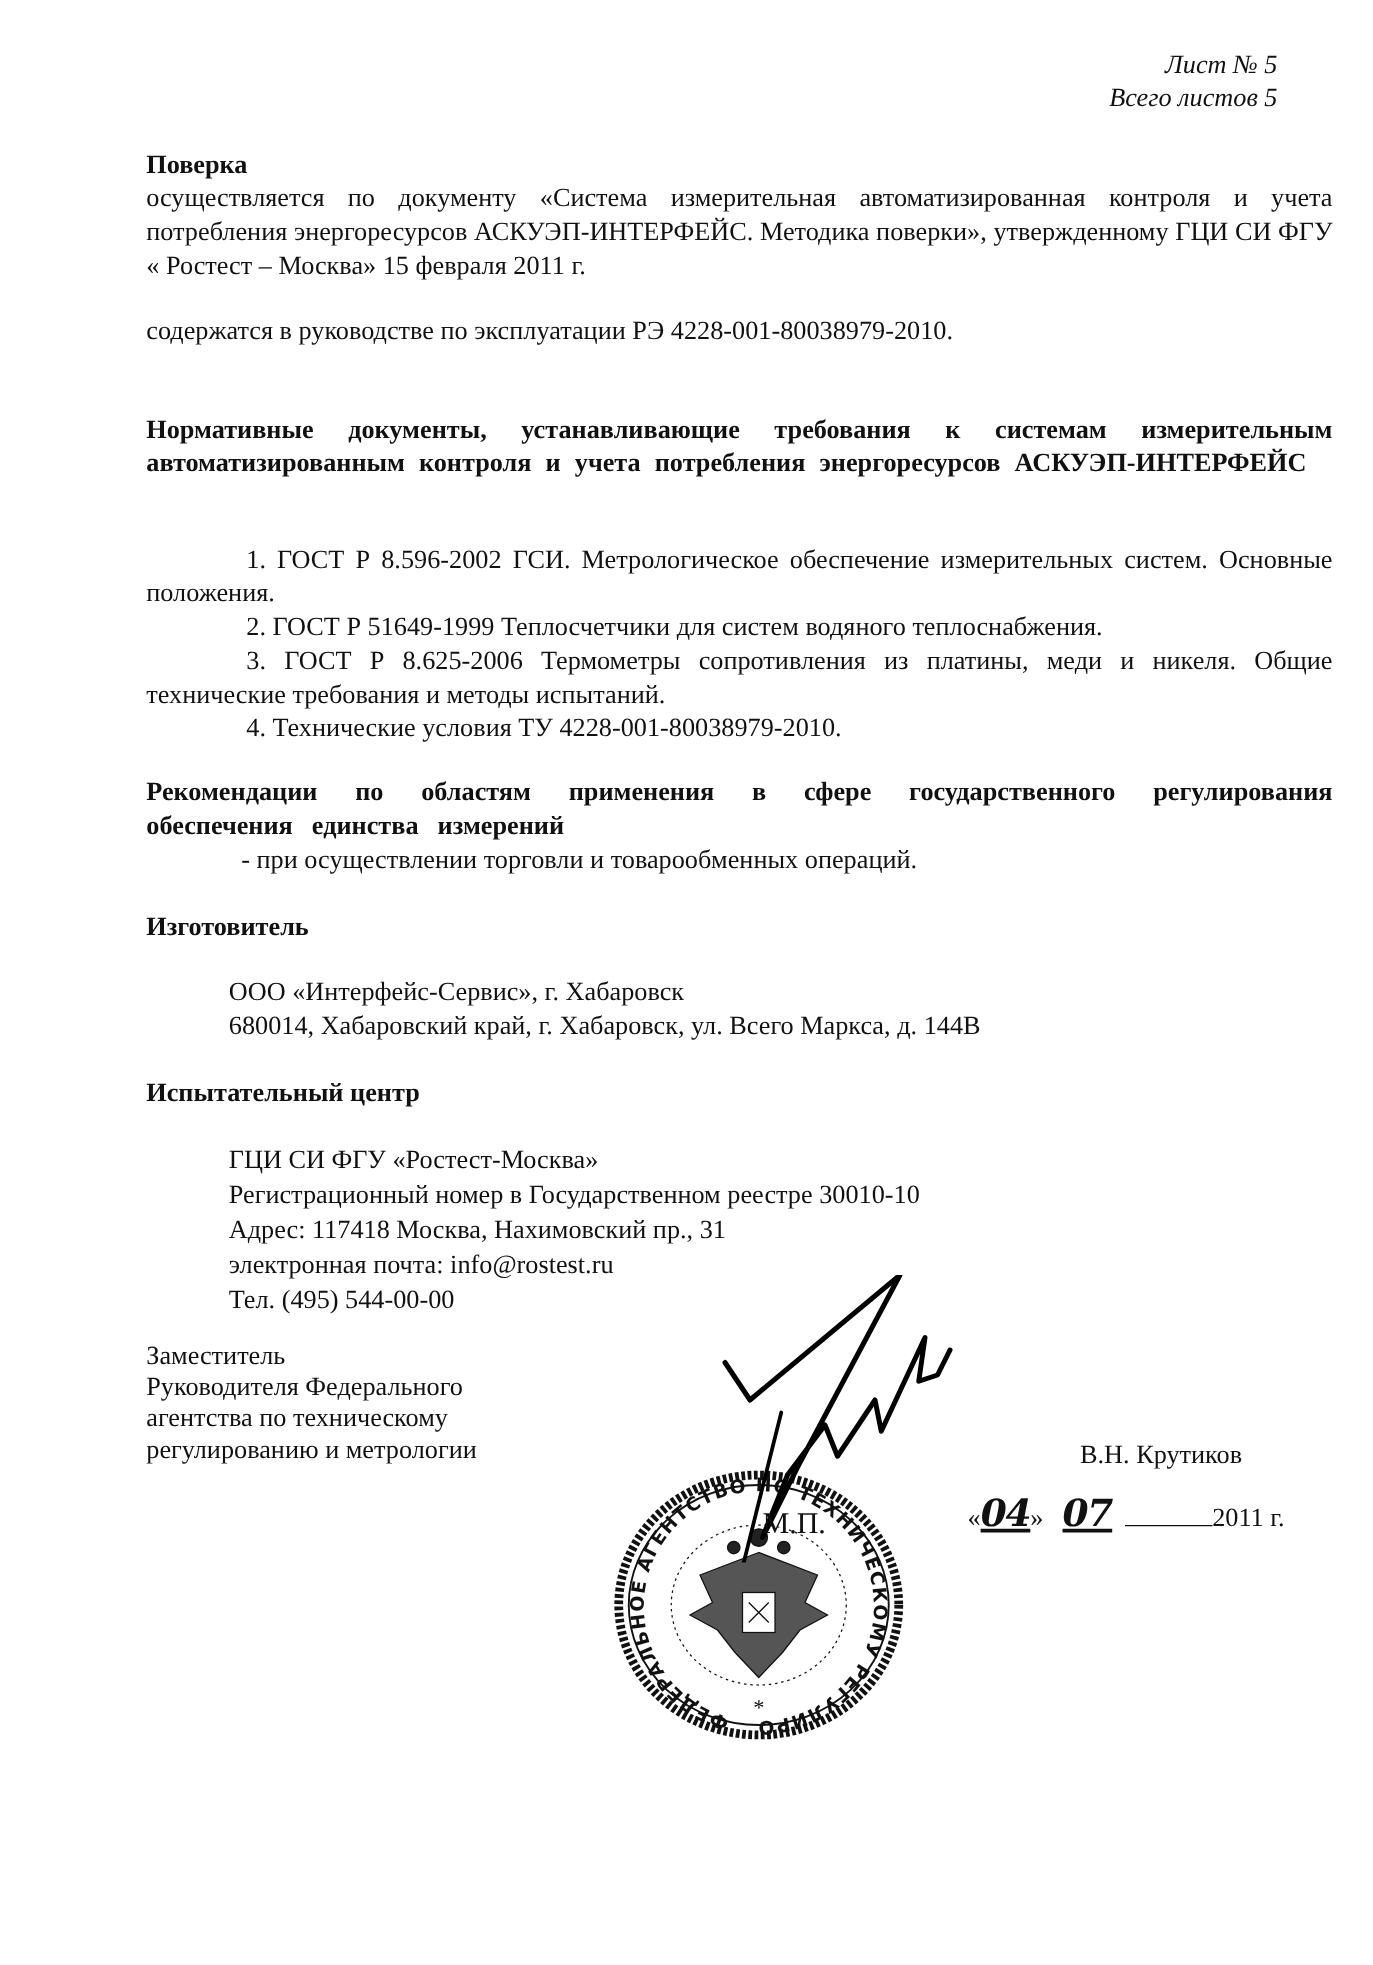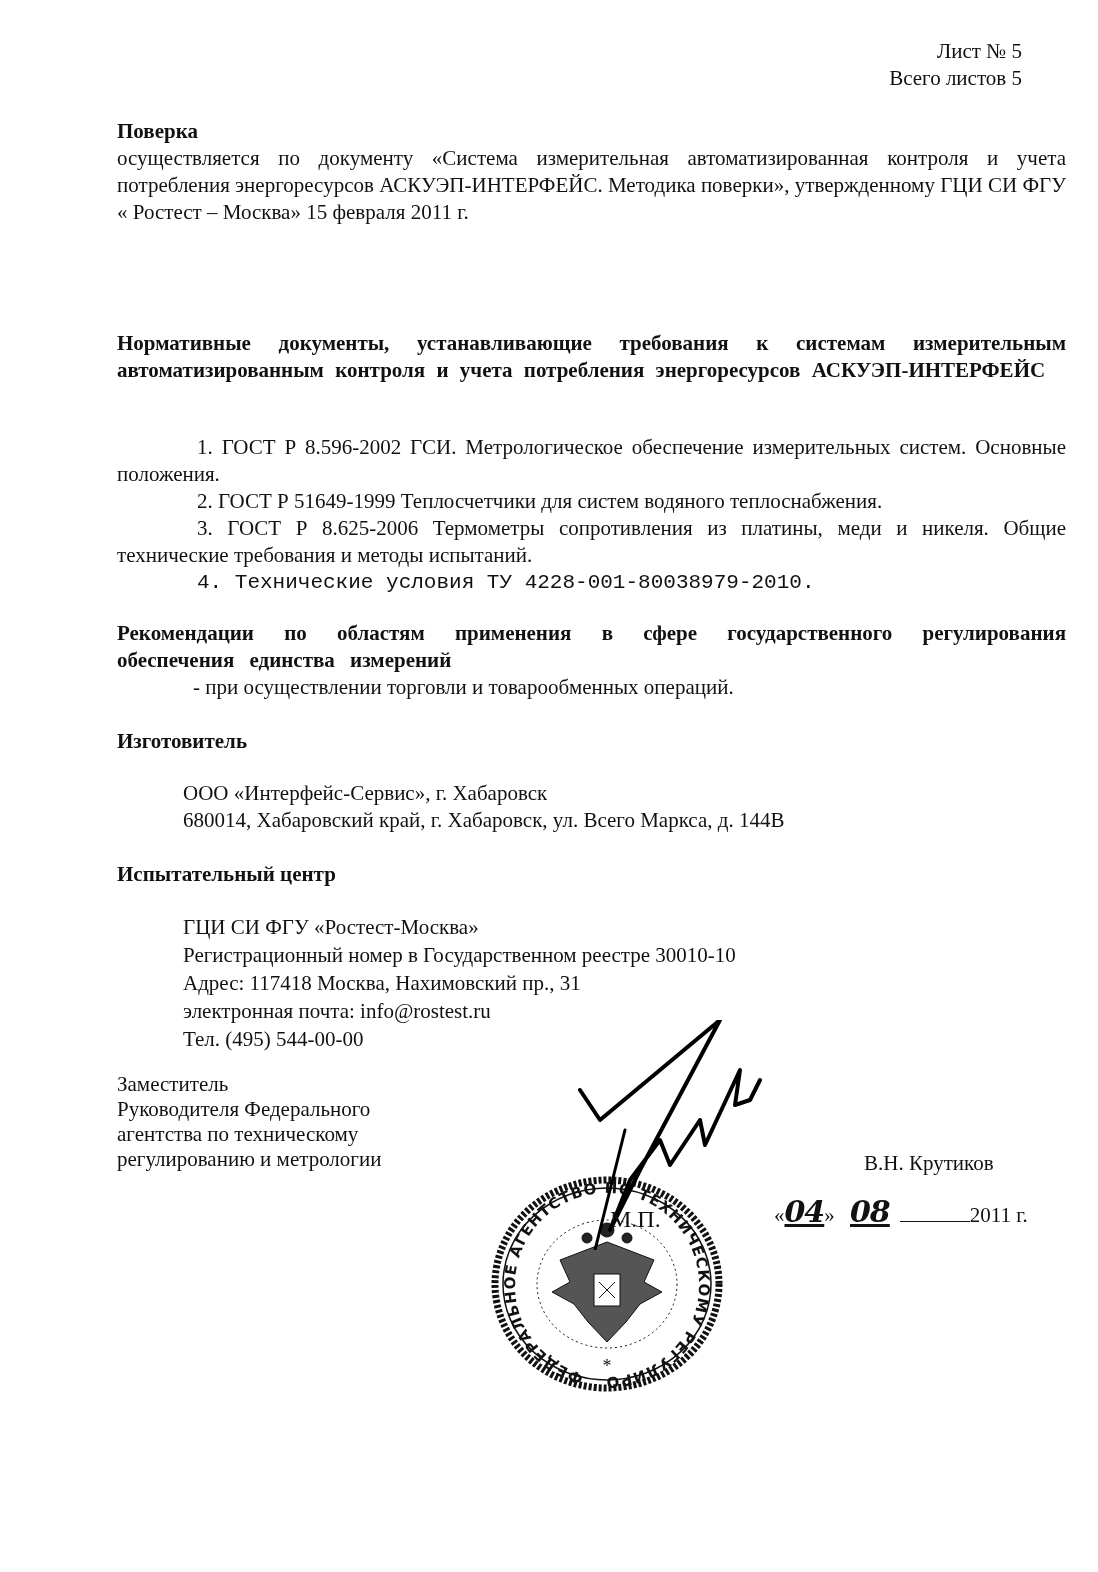--- a/index.html
+++ b/index.html
@@ -2,21 +2,21 @@
 <html><head>
 <meta charset="utf-8">
 <style>
   html, body { margin: 0; padding: 0; background: #ffffff; }
   body {
     width: 1098px; height: 1572px; position: relative; overflow: hidden;
     font-family: "Liberation Serif", "DejaVu Serif", serif;
     color: #111; font-size: 21px; line-height: 27px;
   }
   .abs { position: absolute; }
-  .right { text-align: center; }
+  .right { text-align: center; font-style: italic; }
   .bold { font-weight: bold; }
   .just { text-align: justify; text-align-last: left; }
   .line { white-space: nowrap; }
   #sheet-no { top: 38px; right: 76px; }
   #sheet-total { top: 65px; right: 76px; }
   .section { position: absolute; left: 117px; width: 949px; }
   .block-left { position: absolute; left: 183px; }
   .sig-block { position: absolute; left: 117px; top: 1072px; line-height: 25px; }
   #signer-name { position: absolute; left: 864px; top: 1150px; }
   #date-line { position: absolute; left: 774px; top: 1198px; white-space: nowrap; }
@@ -31,30 +31,31 @@
 
 <div id="sheet-no" class="abs right">Лист № 5</div>
 <div id="sheet-total" class="abs right">Всего листов 5</div>
 
 <div class="section" style="top:118px;">
   <div class="bold">Поверка</div>
   <div class="just">осуществляется по документу «Система измерительная автоматизированная контроля и учета потребления энергоресурсов АСКУЭП-ИНТЕРФЕЙС. Методика поверки», утвержденному ГЦИ СИ ФГУ « Ростест – Москва» 15 февраля 2011 г.</div>
 </div>
 
 <div class="section" style="top:251px;">
+  <div>содержатся в руководстве по эксплуатации РЭ 4228-001-80038979-2010.</div>
 </div>
 
 <div class="section" style="top:330px;">
   <div class="bold just" style="word-spacing:6px;">Нормативные документы, устанавливающие требования к системам измерительным автоматизированным контроля и учета потребления энергоресурсов АСКУЭП-ИНТЕРФЕЙС</div>
 </div>
 <div class="section" style="top:434px;">
   <div class="just" style="text-indent:80px;">1. ГОСТ Р 8.596-2002 ГСИ. Метрологическое обеспечение измерительных систем. Основные положения.</div>
   <div style="text-indent:80px;">2. ГОСТ Р 51649-1999 Теплосчетчики для систем водяного теплоснабжения.</div>
   <div class="just" style="text-indent:80px;">3. ГОСТ Р 8.625-2006 Термометры сопротивления из платины, меди и никеля. Общие технические требования и методы испытаний.</div>
-  <div style="text-indent:80px;font-family:Liberation Mono, monospace;">4. Технические условия ТУ 4228-001-80038979-2010.</div>
+  <div style="text-indent:80px;">4. Технические условия ТУ 4228-001-80038979-2010.</div>
 </div>
 
 <div class="section" style="top:620px;font-family:Liberation Serif, serif;">
   <div class="bold just" style="word-spacing:10px;">Рекомендации по областям применения в сфере государственного регулирования обеспечения единства измерений</div>
   <div style="padding-left:76px;">- при осуществлении торговли и товарообменных операций.</div>
 </div>
 
 <div class="section" style="top:728px;">
   <div class="bold">Изготовитель</div>
 </div>
@@ -107,14 +108,14 @@
   <path d="M10 70 L30 100 L150 0 L70 150 L40 210 L60 160 L90 120 L100 145 L130 100 L135 125 L170 50 L165 85 L180 80 L190 60" fill="none" stroke="#000" stroke-width="4" stroke-linecap="round" stroke-linejoin="round"></path>
   <path d="M55 110 L25 230" fill="none" stroke="#000" stroke-width="3" stroke-linecap="round"></path>
 </svg>
 
 <div id="mp-label">М.П.</div>
 
 <div id="signer-name">В.Н. Крутиков</div>
 
 <div id="date-line">
   <span>«</span><span class="hw">04</span><span>»</span>
-  <span class="blank" style="width:0;"></span><span class="hw" style="padding:0 10px;">08</span><span class="blank" style="width:70px;"></span><span>2011 г.</span>
+  <span class="blank" style="width:0;"></span><span class="hw" style="padding:0 10px;">07</span><span class="blank" style="width:70px;"></span><span>2011 г.</span>
 </div>
 
 </body></html>

